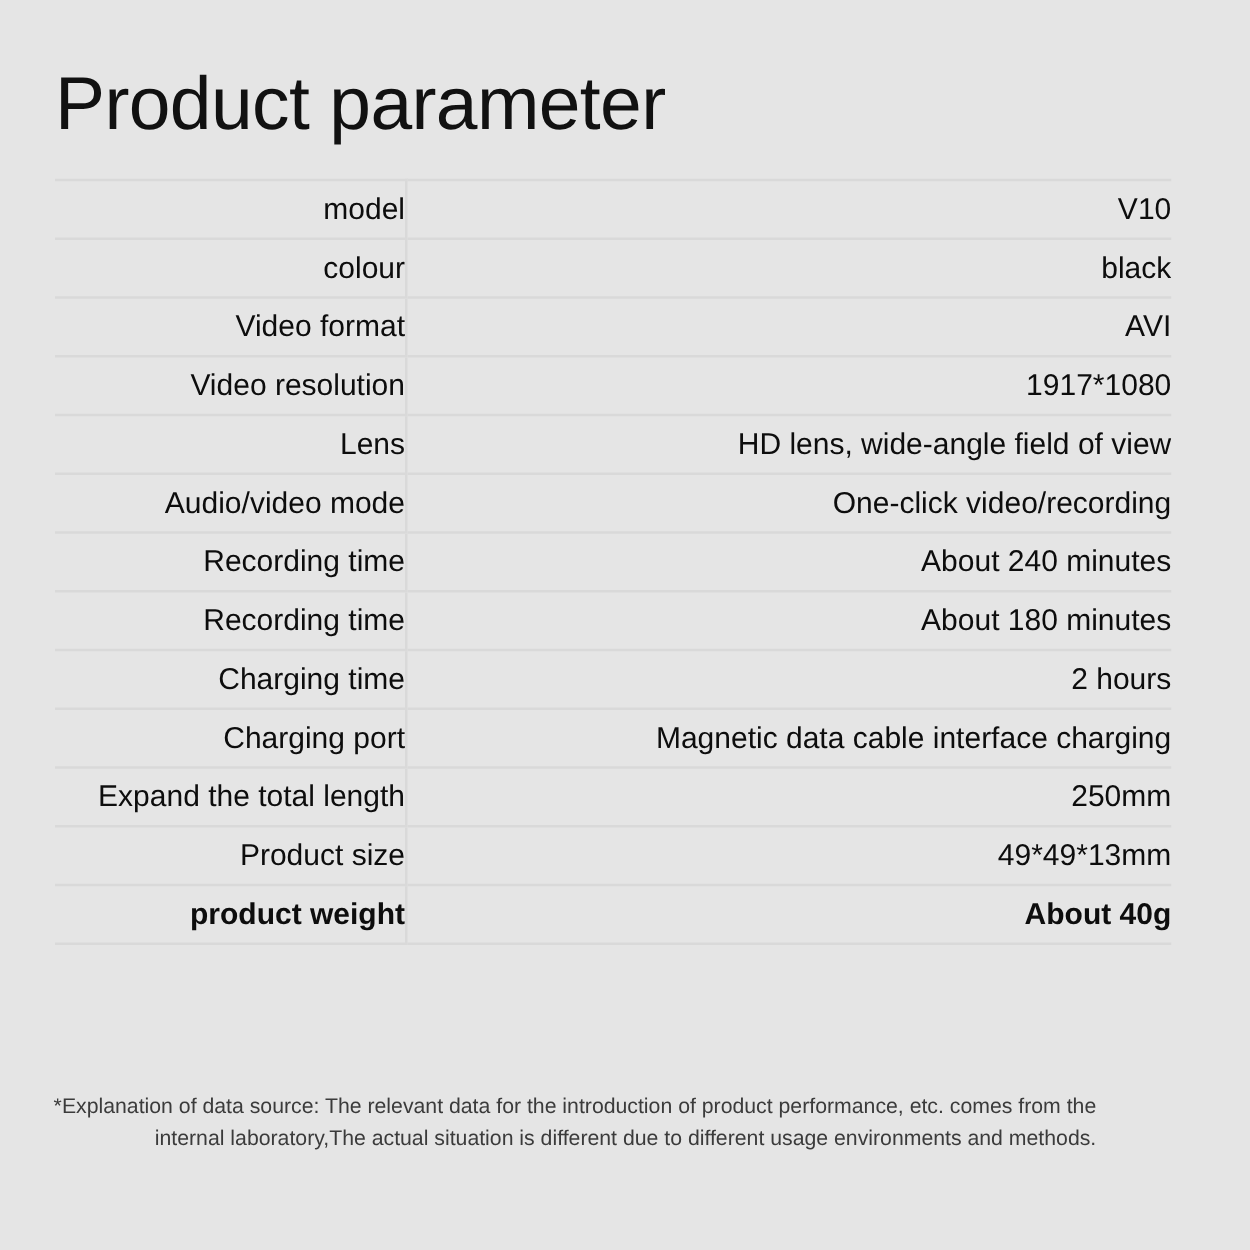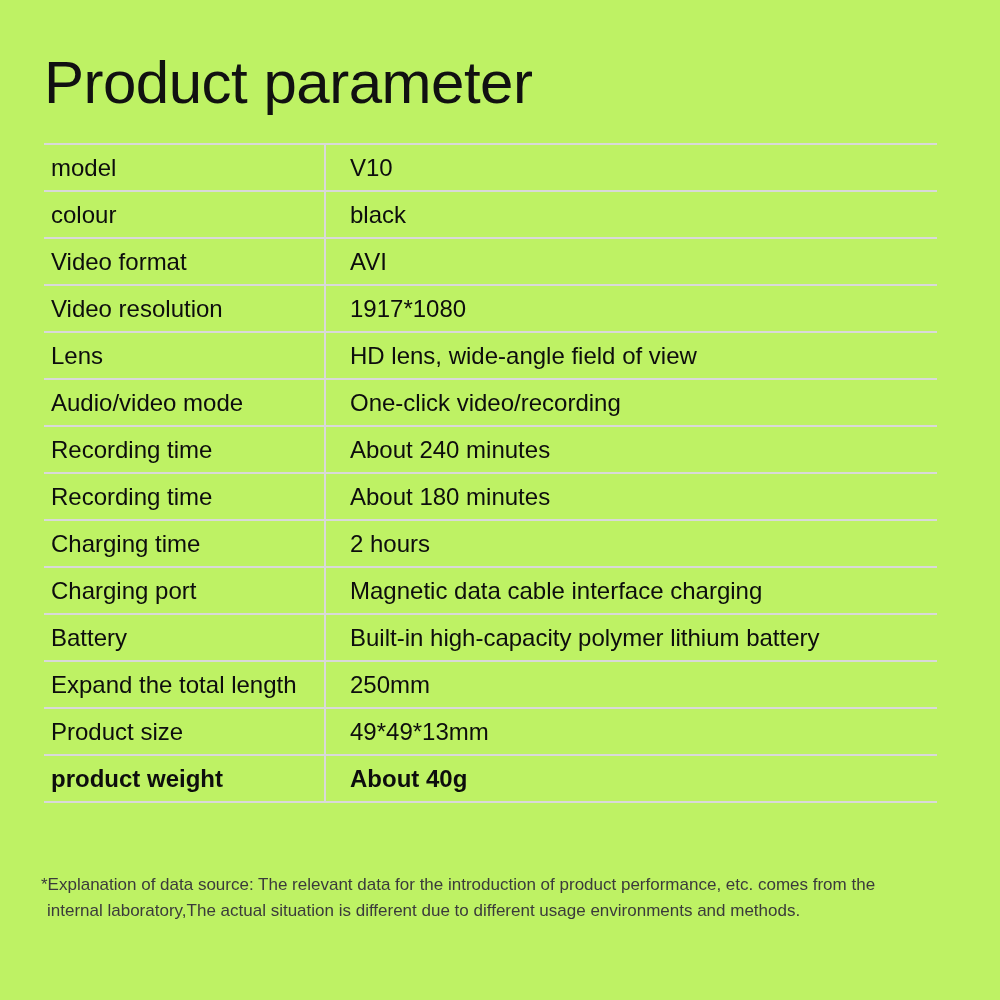--- a/index.html
+++ b/index.html
@@ -12,22 +12,23 @@
     height: 1000px;
     overflow: hidden;
     font-family: "Liberation Sans", sans-serif;
     -webkit-font-smoothing: antialiased;
   }
 
   .page {
     position: relative;
     width: 1000px;
     height: 1000px;
-    background: #bef264;
+    background: #e5e5e5;
     box-sizing: border-box;
+    text-align: right;
   }
 
   
   .page-title {
     position: absolute;
     left: 44px;
     top: 47px;
     font-size: 60px;
     line-height: 72px;
     font-weight: 500;
@@ -137,24 +138,20 @@
       <tr>
         <td class="spec-label">Charging time</td>
         <td class="spec-value">2 hours</td>
       </tr>
 
       <tr>
         <td class="spec-label">Charging port</td>
         <td class="spec-value">Magnetic data cable interface charging</td>
       </tr>
 
-      <tr>
-        <td class="spec-label">Battery</td>
-        <td class="spec-value">Built-in high-capacity polymer lithium battery</td>
-      </tr>
 
 
       <tr>
         <td class="spec-label">Expand the total length</td>
         <td class="spec-value">250mm</td>
       </tr>
 
       <tr>
         <td class="spec-label">Product size</td>
         <td class="spec-value">49*49*13mm</td>

